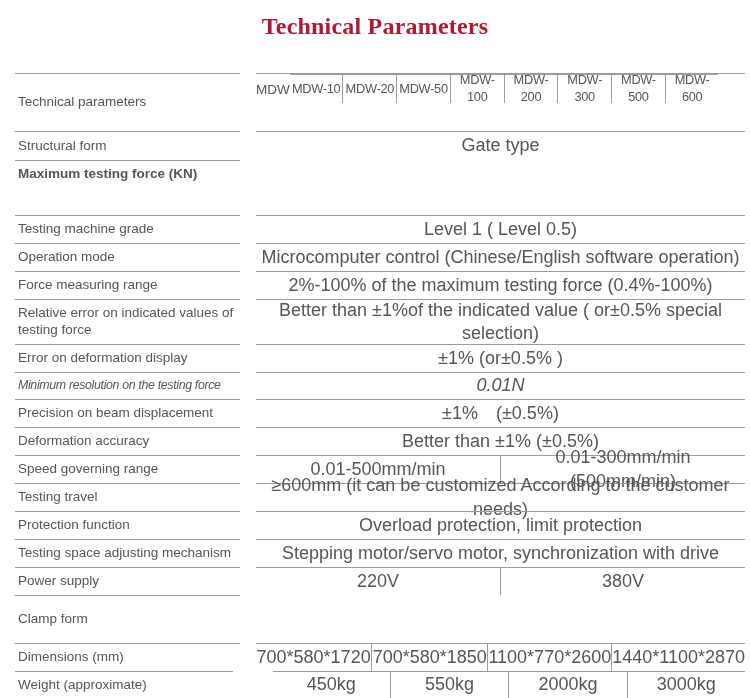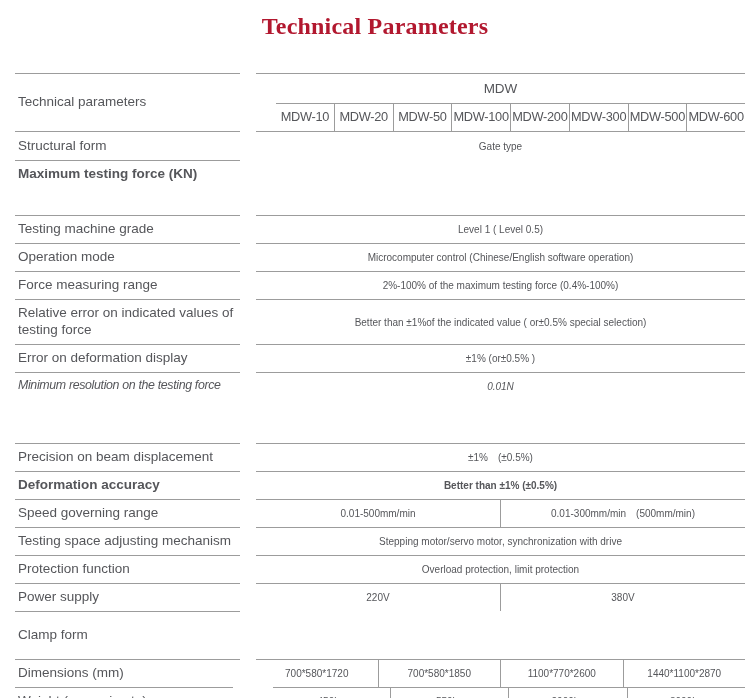--- a/index.html
+++ b/index.html
@@ -17,32 +17,32 @@
   .r{display:flex;align-items:stretch;}
   .label-cell{
     width:225px;box-sizing:border-box;margin-right:16px;
     border-top:1px solid #9c9c9c;
     display:flex;align-items:center;
     padding-left:3px;font-size:13.5px;line-height:1.25;
   }
   .label-cell.condensed{font-size:12.4px;letter-spacing:-0.35px;}
   .content{
     width:489px;box-sizing:border-box;border-top:1px solid #9c9c9c;
-    display:flex;align-items:stretch;font-size:10px;
+    display:flex;align-items:stretch;font-size:18px;
   }
   .c{
     display:flex;align-items:center;justify-content:center;text-align:center;
     box-sizing:border-box;line-height:1.3;
   }
   .c + .c{border-left:1px solid #9c9c9c;}
   .s1{flex:1;}.s2{flex:2;}.s4{flex:4;}.s8{flex:8;}
   .c.leftalign{justify-content:flex-start;text-align:left;padding:2px 4px;line-height:1.55;}
-  .hdr-right{width:489px;display:flex;flex-direction:column;border-top:1px solid #9c9c9c;box-sizing:border-box;}
+  .hdr-right{width:489px;display:flex;flex-direction:row;border-top:1px solid #9c9c9c;box-sizing:border-box;}
   .hdr-group{height:30px;display:flex;align-items:center;justify-content:center;font-size:13.5px;}
-  .hdr-models{height:28px;display:flex;border-top:1px solid #9c9c9c;font-size:12.8px;letter-spacing:-0.3px;margin-left:20px;}
+  .hdr-models{height:28px;display:flex;border-top:1px solid #9c9c9c;font-size:12.8px;letter-spacing:-0.3px;}
   .last .label-cell,.last .content{border-bottom:1px solid #9c9c9c;}
 </style>
 </head>
 <body>
 
 <div class="title">Technical Parameters</div>
 
 <div class="table-wrap">
 
   <div class="r" style="height:58px;">
@@ -108,54 +108,60 @@
       </div>
   </div>
 
   <div class="r" style="height:27px;font-style:italic;">
     <div class="label-cell condensed">Minimum resolution on the testing force</div>
     <div class="content">
         <div class="c s8">0.01N</div>
       </div>
   </div>
 
-  <div class="r" style="height:28px;margin-top:44px;">
+  <div class="r" style="height:28px;">
     <div class="label-cell">Precision on beam displacement</div>
     <div class="content">
         <div class="c s8">±1%　(±0.5%)</div>
       </div>
   </div>
 
-  <div class="r" style="height:28px;font-weight:bold;">
+  <div class="r" style="height:28px;">
     <div class="label-cell">Deformation accuracy</div>
     <div class="content">
         <div class="c s8">Better than ±1% (±0.5%)</div>
       </div>
   </div>
 
   <div class="r" style="height:28px;">
     <div class="label-cell">Speed governing range</div>
     <div class="content">
       <div class="c s4">0.01-500mm/min</div>
       <div class="c s4">0.01-300mm/min　(500mm/min)</div>
     </div>
   </div>
 
-
   <div class="r" style="height:28px;">
-    <div class="label-cell">Testing space adjusting mechanism</div>
+    <div class="label-cell">Testing travel</div>
     <div class="content">
-        <div class="c s8">Stepping motor/servo motor, synchronization with drive</div>
+        <div class="c s8">≥600mm (it can be customized According to the customer needs)</div>
       </div>
   </div>
 
   <div class="r" style="height:28px;">
     <div class="label-cell">Protection function</div>
     <div class="content">
         <div class="c s8">Overload protection, limit protection</div>
+      </div>
+  </div>
+
+  <div class="r" style="height:28px;">
+    <div class="label-cell">Testing space adjusting mechanism</div>
+    <div class="content">
+        <div class="c s8">Stepping motor/servo motor, synchronization with drive</div>
       </div>
   </div>
 
   <div class="r" style="height:28px;">
     <div class="label-cell">Power supply</div>
     <div class="content">
       <div class="c s4">220V</div>
       <div class="c s4">380V</div>
     </div>
   </div>

